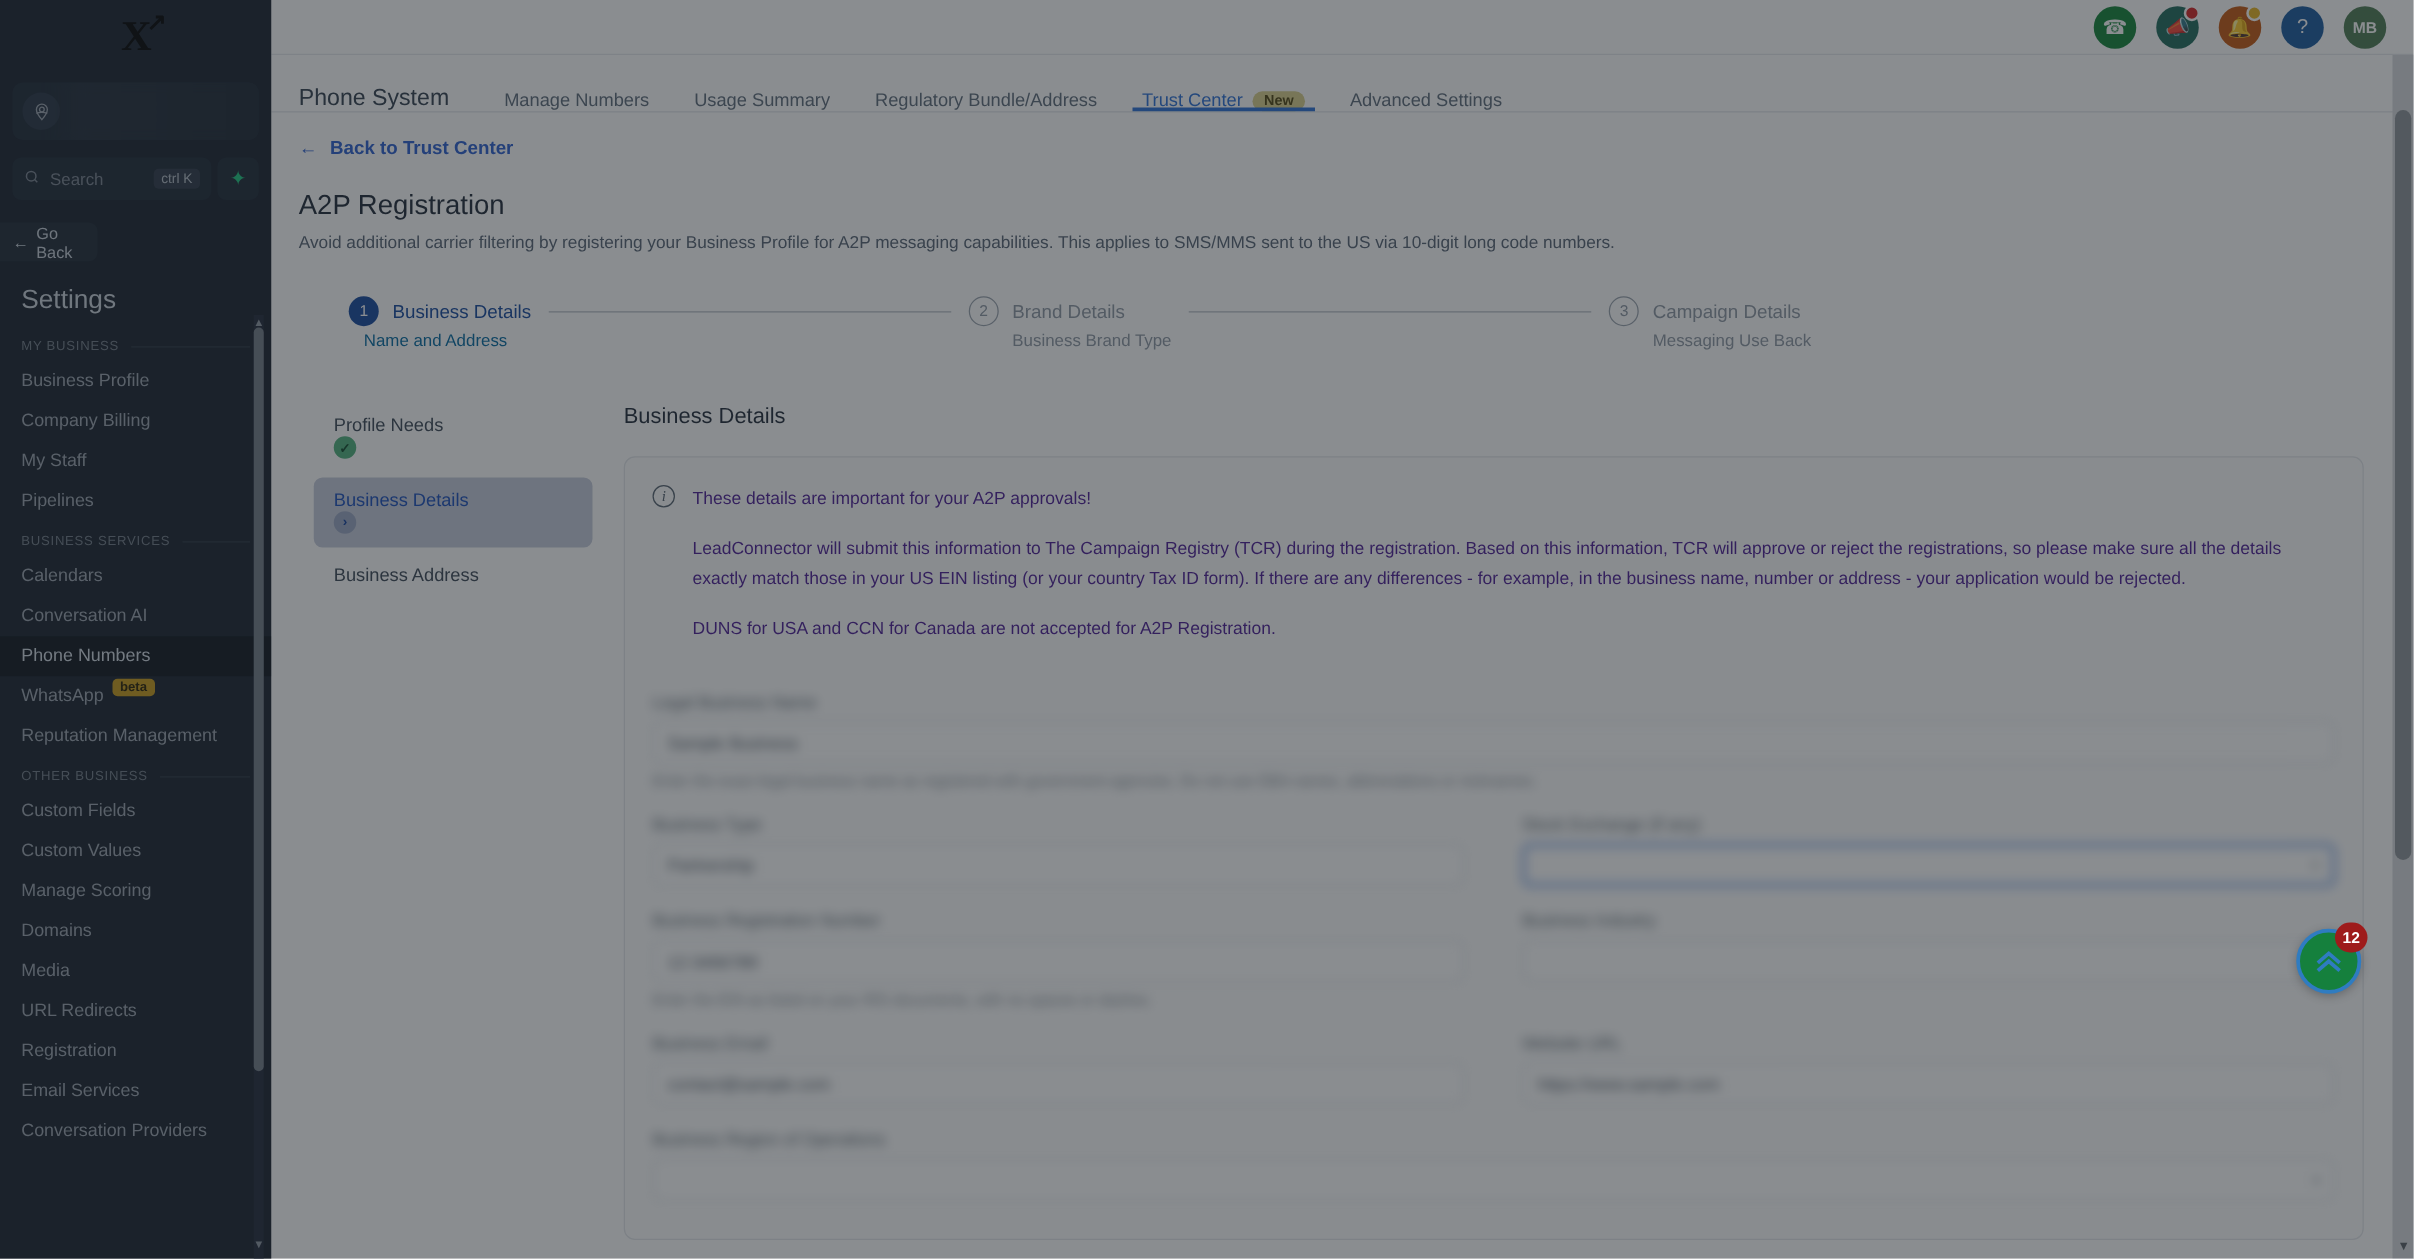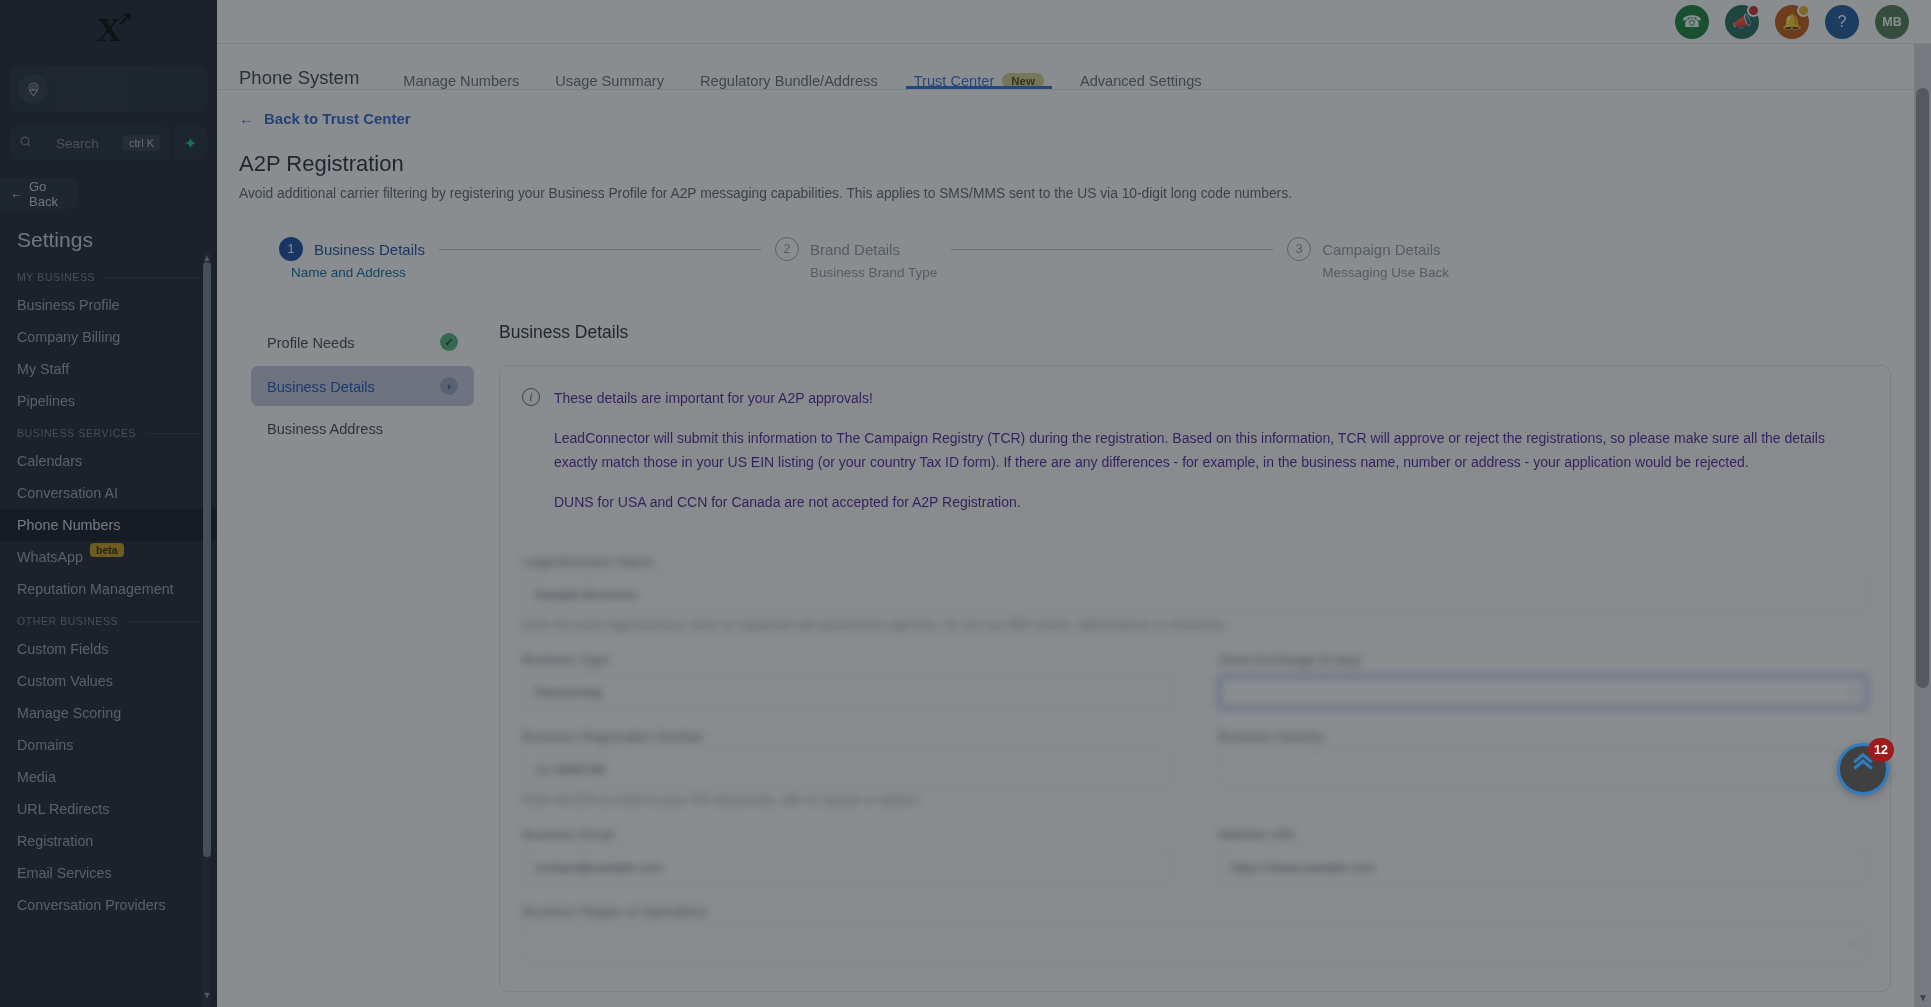--- a/index.html
+++ b/index.html
@@ -53,21 +53,21 @@
     background: linear-gradient(90deg,#222c3a 0%,#1e2835 60%,#1b2532 100%);
     filter: blur(9px);
   }
 
   .sb-search {
     margin: 14px 10px 0 10px;
     height: 34px; display: flex; gap: 5px;
   }
   .sb-search-box {
     flex: 1; background: #1d2836; border-radius: 7px;
-    display: flex; align-items: center; padding: 0 9px; gap: 24px;
+    display: flex; align-items: center; padding: 0 9px; gap: 8px;
     color: #78828f; font-size: 13.5px;
   }
   .sb-kbd {
     margin-left: auto; background: #2d3847; color: #b3bcc7;
     font-size: 11px; padding: 2px 6px; border-radius: 4px;
     font-family: "Liberation Sans", sans-serif;
   }
   .sb-spark {
     width: 33px; background: #1d2836; border-radius: 7px;
     display: flex; align-items: center; justify-content: center;
@@ -208,23 +208,23 @@
   .step.off .step-label { color: #8d97a3; }
   .step-sub { font-size: 13.5px; margin-left: 35px; margin-top: 4px; }
   .step.on .step-sub { color: #0369a1; margin-left: 12px; }
   .step.off .step-sub { color: #8d97a3; }
   .step-line { flex: 1; height: 1px; background: #b6bdc5; margin: 12px 14px 0 14px; }
 
   
   .body-cols { display: flex; margin-top: 42px; padding-right: 40px; }
   .subnav { width: 235px; flex: 0 0 235px; padding-left: 12px; }
   .subnav-item {
-    display: flex; align-items: flex-end; justify-content: space-between;
+    display: flex; align-items: flex-start; justify-content: space-between;
     padding: 11px 16px; border-radius: 7px;
-    font-size: 14.6px; color: #3c4856; margin-bottom: 4px;
+    font-size: 14.6px; color: #3c4856; margin-bottom: 4px; flex-direction: column;
   }
   .subnav-item.selected { background: #c5cbdb; color: #1b4fbb; }
   .check-circle {
     width: 18px; height: 18px; border-radius: 50%;
     background: #4eb07c; color: #0f4a2c;
     display: flex; align-items: center; justify-content: center;
     font-size: 11px; font-weight: 700;
   }
   .chev-circle {
     width: 18px; height: 18px; border-radius: 50%;
@@ -293,22 +293,22 @@
   }
   .page-scroll-arrow {
     position: absolute; right: 3px; bottom: 4px;
     color: #5a6066; font-size: 10px; z-index: 41;
   }
 
   
   .fab {
     position: absolute; right: 42px; bottom: 212px;
     width: 52px; height: 52px; border-radius: 50%;
-    background: #404040; border: 3px solid #2f7cc1;
-    display: flex; align-items: flex-start; justify-content: center;
+    background: #15803d; border: 3px solid #2f7cc1;
+    display: flex; align-items: center; justify-content: center;
     z-index: 60;
     box-shadow: 0 2px 8px rgba(0,0,0,.25);
   }
   .fab-badge {
     position: absolute; top: -8px; right: -8px;
     min-width: 24px; height: 24px; border-radius: 12px;
     background: #9e1b1b; color: #fff; font-size: 12.5px; font-weight: 600;
     display: flex; align-items: center; justify-content: center;
     padding: 0 6px;
   }

